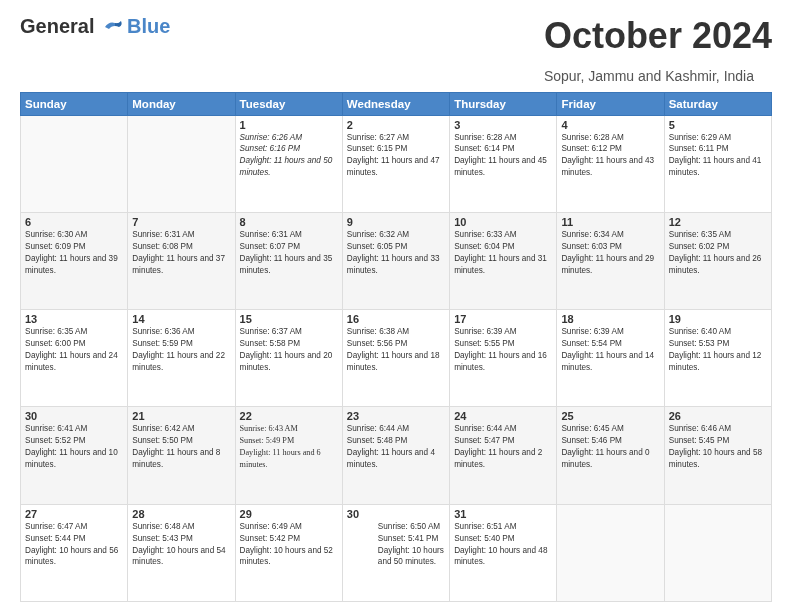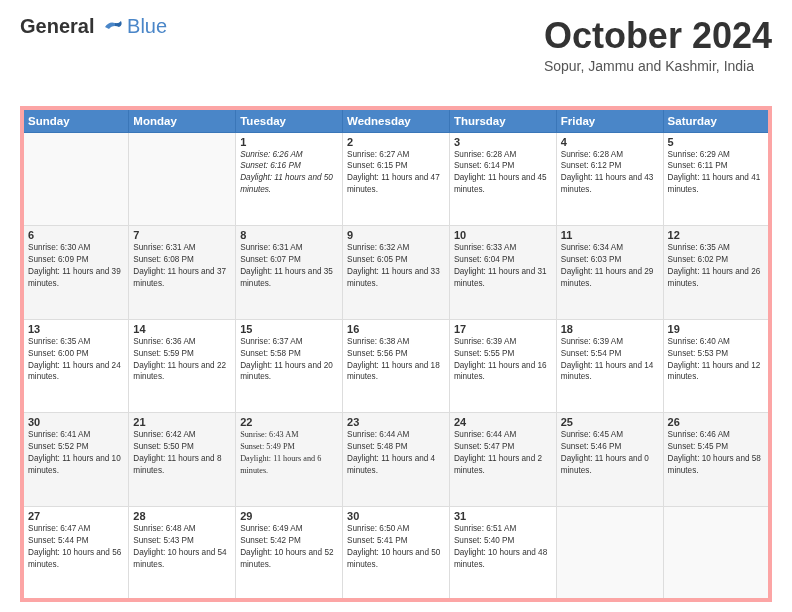--- a/index.html
+++ b/index.html
@@ -9,21 +9,20 @@
       font-family: Arial, sans-serif;
       background: #fff;
       overflow: hidden;
     }
     .page {
       width: 792px;
       height: 612px;
       padding: 16px 20px 10px 20px;
       display: flex;
       flex-direction: column;
-      gap: 24px;
     }
     .header {
       display: flex;
       justify-content: space-between;
       align-items: flex-start;
       margin-bottom: 8px;
     }
     .logo {
       display: flex;
       flex-direction: column;
@@ -39,25 +38,25 @@
     }
     .month-title {
       font-size: 36px;
       font-weight: bold;
       color: #333;
       line-height: 1.1;
     }
     .location {
       font-size: 14px;
       color: #555;
-      margin-top: 2px;
+      margin-top: 12px;
     }
     .calendar {
       flex: 1;
-      border: 4px solid #fca5a5;
+      border: 1px solid #fca5a5;
       border-collapse: collapse;
       width: 100%;
       table-layout: fixed;
     }
     .calendar th {
       background: #4a86c8;
       color: #fff;
       font-size: 11.5px;
       font-weight: bold;
       padding: 5px 4px;
@@ -98,21 +97,21 @@
   <div class="header">
     <div class="logo">
       <div class="logo-top">
         <div style="font-size:20px;font-weight:bold;color:#333;line-height:1;">
           <span style="color:#333;">General</span>
           <svg width="22" height="18" viewBox="0 0 22 18" style="vertical-align:middle;margin-left:1px;">
             <path d="M4,8 Q8,2 14,4 Q18,5 20,2 Q18,7 14,7 Q10,7 8,10 Z" fill="#4a86c8"></path>
             <path d="M14,4 Q18,5 20,2 Q22,6 18,8 Q16,7 14,7 Z" fill="#2a66a8"></path>
           </svg>
         </div>
-        <div style="font-size:20px;font-weight:normal;color:#4a86c8;line-height:1;margin-left:2px;">Blue</div>
+        <div style="font-size:20px;font-weight:bold;color:#4a86c8;line-height:1;margin-left:2px;">Blue</div>
       </div>
     </div>
     <div class="title-block">
       <div class="month-title">October 2024</div>
       <div class="location">Sopur, Jammu and Kashmir, India</div>
     </div>
   </div>
 
   <table class="calendar">
     <thead>
@@ -307,21 +306,21 @@
 Daylight: 10 hours and 54 minutes.</div>
           </td>
           <td>
             <span class="day-num">29</span>
             <div class="day-info" style="white-space: pre-line;">Sunrise: 6:49 AM
 Sunset: 5:42 PM
 Daylight: 10 hours and 52 minutes.</div>
           </td>
           <td>
             <span class="day-num">30</span>
-            <div class="day-info" style="white-space: pre-line;">Sunrise: 6:50 AM
+            <div class="day-info" style="white-space: pre-line; margin-left: 31px;">Sunrise: 6:50 AM
 Sunset: 5:41 PM
 Daylight: 10 hours and 50 minutes.</div>
           </td>
           <td>
             <span class="day-num">31</span>
             <div class="day-info" style="white-space: pre-line;">Sunrise: 6:51 AM
 Sunset: 5:40 PM
 Daylight: 10 hours and 48 minutes.</div>
           </td>
           <td class="empty-cell"></td>

